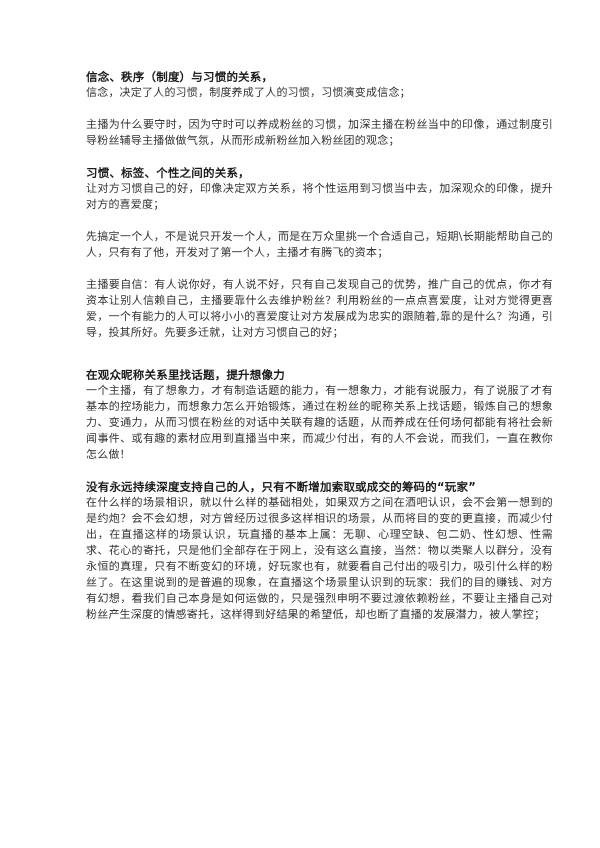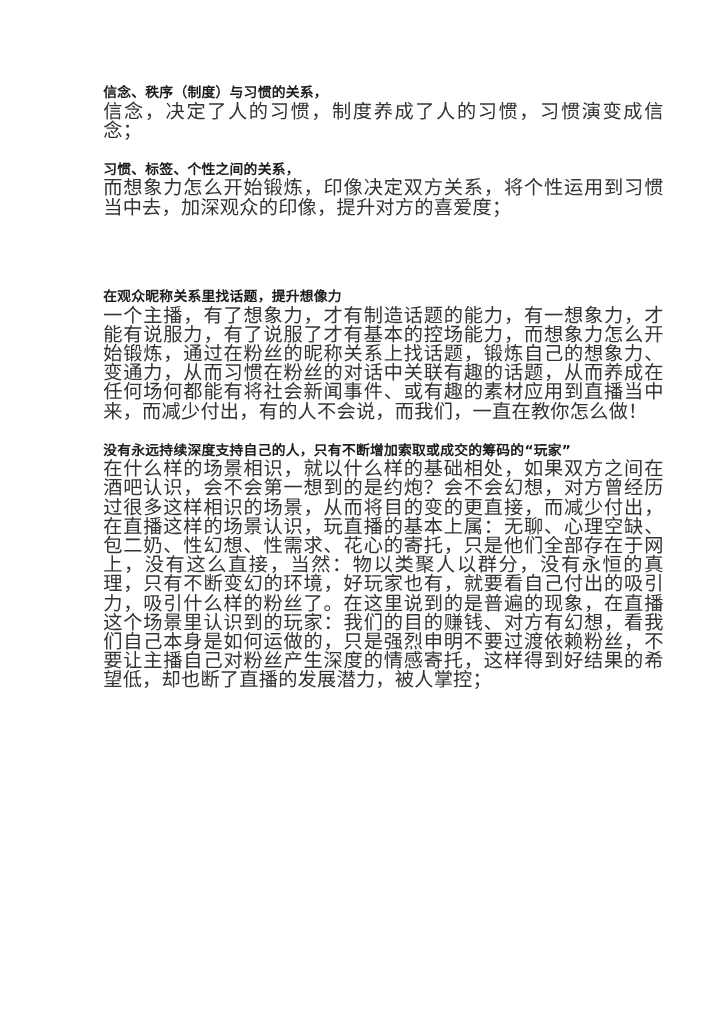--- a/index.html
+++ b/index.html
@@ -17,58 +17,61 @@
     box-sizing: border-box;
     width: 600px;
     height: 736px;
     background: #ffffff;
     padding: 69px 47px 0 86px;
     overflow: hidden;
   }
   .doc-section {
     margin: 0 0 16px 0;
   }
-  .doc-section.gap-large { margin-top: 58px; }
+  .doc-section.gap-large { margin-top: 26px; }
   .doc-section.gap-medium { margin-top: 12px; }
   .sec-heading {
     margin: 0;
     font-size: 11.5px;
     line-height: 16px;
     font-weight: bold;
     color: #1d1d1d;
     letter-spacing: 0.2px;
   }
   .doc-section p {
     margin: 0 0 16px 0;
-    font-size: 16px;
+    font-size: 11px;
     line-height: 16px;
     color: #333333;
     text-align: justify;
     text-justify: inter-ideograph;
     letter-spacing: 0.2px;
     word-break: break-all;
   }
   .doc-section p:last-child { margin-bottom: 0; }
 </style>
 </head>
 <body>
 
 <div class="page">
   <main id="doc">
   <section class="doc-section">
     <h2 class="sec-heading">信念、秩序（制度）与习惯的关系，</h2>
   <p>信念，决定了人的习惯，制度养成了人的习惯，习惯演变成信念；</p>
+        <p>主播为什么要守时，因为守时可以养成粉丝的习惯，加深主播在粉丝当中的印像，通过制度引导粉丝辅导主播做做气氛，从而形成新粉丝加入粉丝团的观念；</p>
       </section>
 
   <section class="doc-section">
     <h2 class="sec-heading">习惯、标签、个性之间的关系，</h2>
-  <p>而想象力怎么开始锻炼，印像决定双方关系，将个性运用到习惯当中去，加深观众的印像，提升对方的喜爱度；</p>
+  <p>让对方习惯自己的好，印像决定双方关系，将个性运用到习惯当中去，加深观众的印像，提升对方的喜爱度；</p>
       </section>
 
   <section class="doc-section">
+  <p>先搞定一个人，不是说只开发一个人，而是在万众里挑一个合适自己，短期\长期能帮助自己的人，只有有了他，开发对了第一个人，主播才有腾飞的资本；</p>
+        <p>主播要自信：有人说你好，有人说不好，只有自己发现自己的优势，推广自己的优点，你才有资本让别人信赖自己，主播要靠什么去维护粉丝？利用粉丝的一点点喜爱度，让对方觉得更喜爱，一个有能力的人可以将小小的喜爱度让对方发展成为忠实的跟随着,靠的是什么？沟通，引导，投其所好。先要多迁就，让对方习惯自己的好；</p>
       </section>
 
   <section class="doc-section gap-large">
     <h2 class="sec-heading">在观众昵称关系里找话题，提升想像力</h2>
   <p>一个主播，有了想象力，才有制造话题的能力，有一想象力，才能有说服力，有了说服了才有基本的控场能力，而想象力怎么开始锻炼，通过在粉丝的昵称关系上找话题，锻炼自己的想象力、变通力，从而习惯在粉丝的对话中关联有趣的话题，从而养成在任何场何都能有将社会新闻事件、或有趣的素材应用到直播当中来，而减少付出，有的人不会说，而我们，一直在教你怎么做！</p>
       </section>
 
 
   <section class="doc-section gap-medium">
     <h2 class="sec-heading">没有永远持续深度支持自己的人，只有不断增加索取或成交的筹码的“玩家”</h2>

